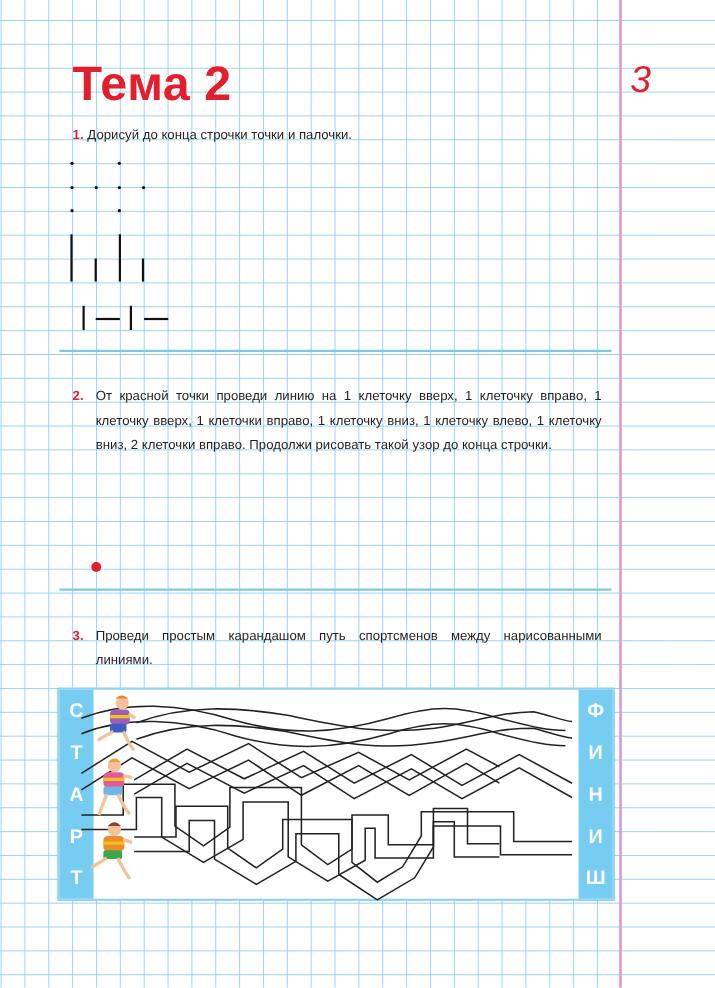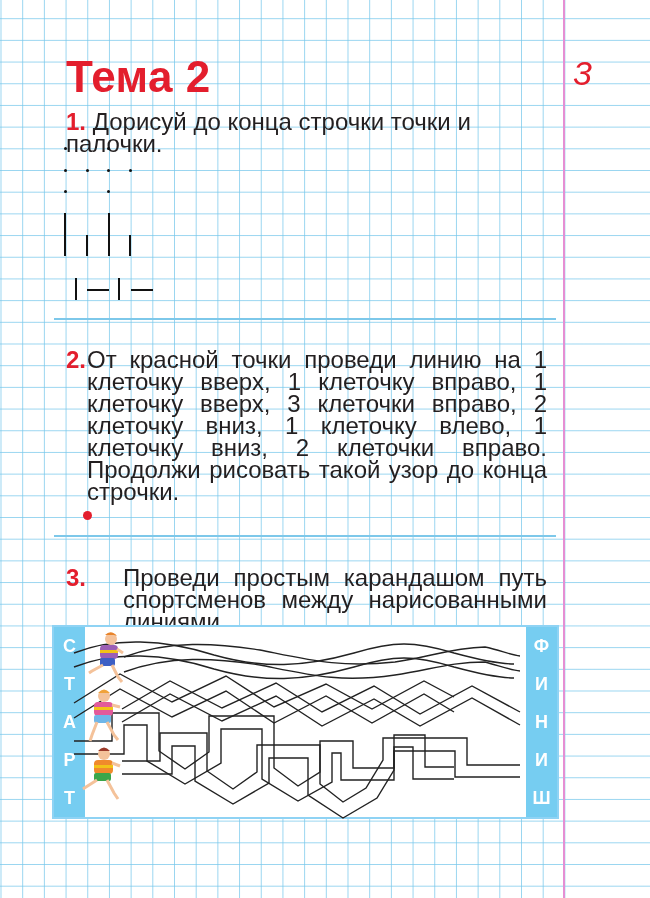--- a/index.html
+++ b/index.html
@@ -18,21 +18,21 @@
   }
   .grid-right {
     position:absolute; left:578px; top:0; width:72px; height:898px;
     background-image: linear-gradient(to bottom, rgba(120,200,235,0.75) 1px, transparent 1px);
     background-size:21.7px 21.7px;
     background-position:0 -3.5px;
   }
   .margin-line { position:absolute; left:563px; top:0; width:1.5px; height:898px; background:#e58fd3; }
   .title { position:absolute; left:66px; top:52px; font-size:44px; font-weight:bold; color:#e31e2d; letter-spacing:0.5px; }
   .page-num { position:absolute; left:573px; top:54px; font-size:34px; font-style:italic; color:#e31e2d; }
-  .task { position:absolute; font-size:24px; color:#231f20; line-height:22px; }
+  .task { position:absolute; font-size:12px; color:#231f20; line-height:22px; }
   .task .num { color:#e31e2d; font-weight:bold; }
   .task .body { text-align:justify; text-align-last:left; }
   .sep { position:absolute; left:54px; width:502px; height:2px; background:#7dc8ea; }
   .dot { position:absolute; width:3px; height:3px; background:#111; border-radius:50%; }
   .stick { position:absolute; width:2px; background:#111; }
   .hstick { position:absolute; height:2px; background:#111; }
   .red-dot { position:absolute; left:83px; top:511px; width:9px; height:9px; border-radius:50%; background:#e31e2d; }
   .course { position:absolute; left:54px; top:627px; width:503px; height:190px; background:#fff; box-shadow:0 0 0 2px #8fd3f4; }
   .bar { position:absolute; top:0; width:31px; height:190px; background:#76cdf1; display:flex; flex-direction:column; justify-content:space-around; align-items:center; }
   .bar span { color:#fff; font-weight:bold; font-size:18px; }
@@ -77,30 +77,30 @@
   <div class="stick" style="left:75px; top:278px; height:22px;"></div>
   <div class="hstick" style="left:87px; top:289px; width:22px;"></div>
   <div class="stick" style="left:118px; top:278px; height:22px;"></div>
   <div class="hstick" style="left:131px; top:289px; width:22px;"></div>
 </div>
 
 <div class="sep" style="top:318px;"></div>
 
 <div class="task" style="left:66px; top:349px; width:481px; display:flex;">
   <span class="num" style="width:21px; flex:none;">2.</span>
-  <span class="body" style="flex:1;">От красной точки проведи линию на 1 клеточку вверх, 1 клеточку вправо, 1 клеточку вверх, 3 клеточки вправо, 2 клеточку вниз, 1 клеточку влево, 1 клеточку вниз, 2 клеточки вправо. Продолжи рисовать такой узор до конца строчки.</span>
+  <span class="body" style="flex:1;">От красной точки проведи линию на 1 клеточку вверх, 1 клеточку вправо, 1 клеточку вверх, 1 клеточки вправо, 1 клеточку вниз, 1 клеточку влево, 1 клеточку вниз, 2 клеточки вправо. Продолжи рисовать такой узор до конца строчки.</span>
 </div>
 
 <div class="red-dot"></div>
 
 <div class="sep" style="top:535px;"></div>
 
 <div class="task" style="left:66px; top:567px; width:481px; display:flex;">
   <span class="num" style="width:21px; flex:none;">3.</span>
-  <span class="body" style="flex:1;padding-left:36px;">Проведи простым карандашом путь спортсменов между нарисованными линиями.</span>
+  <span class="body" style="flex:1;">Проведи простым карандашом путь спортсменов между нарисованными линиями.</span>
 </div>
 
 <div class="course">
   <div class="bar left">
     <span>С</span>
     <span>Т</span>
     <span>А</span>
     <span>Р</span>
     <span>Т</span>
   </div>

